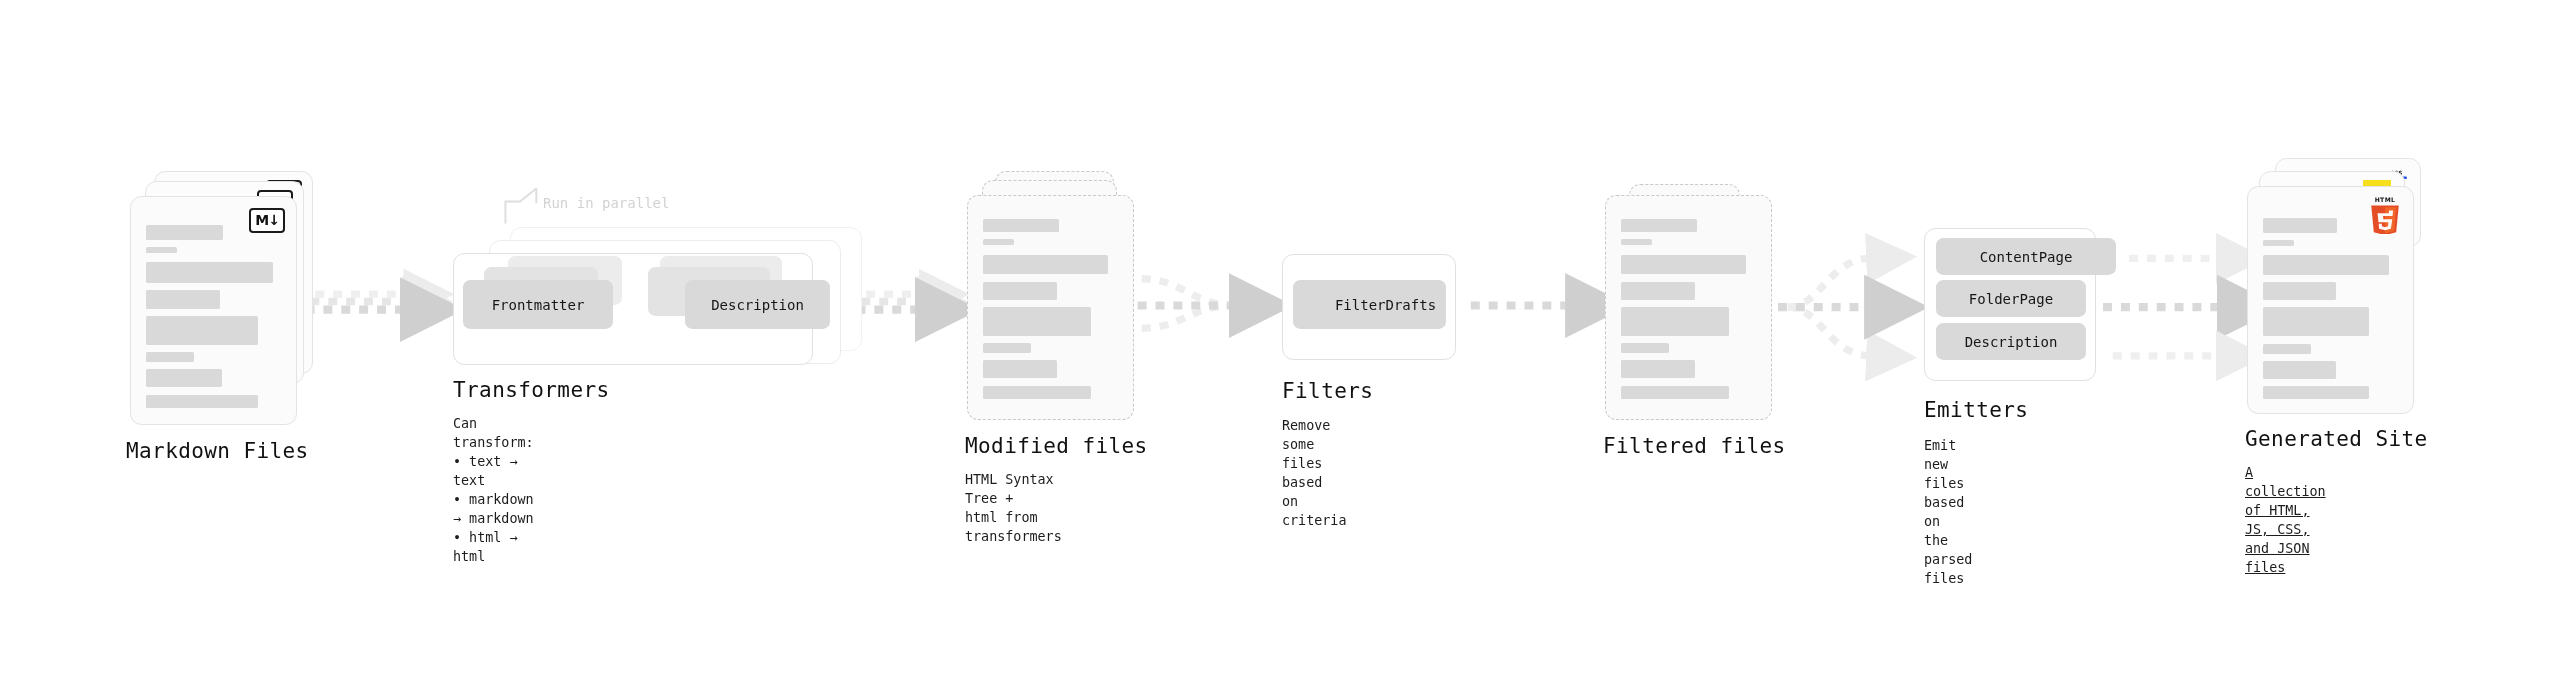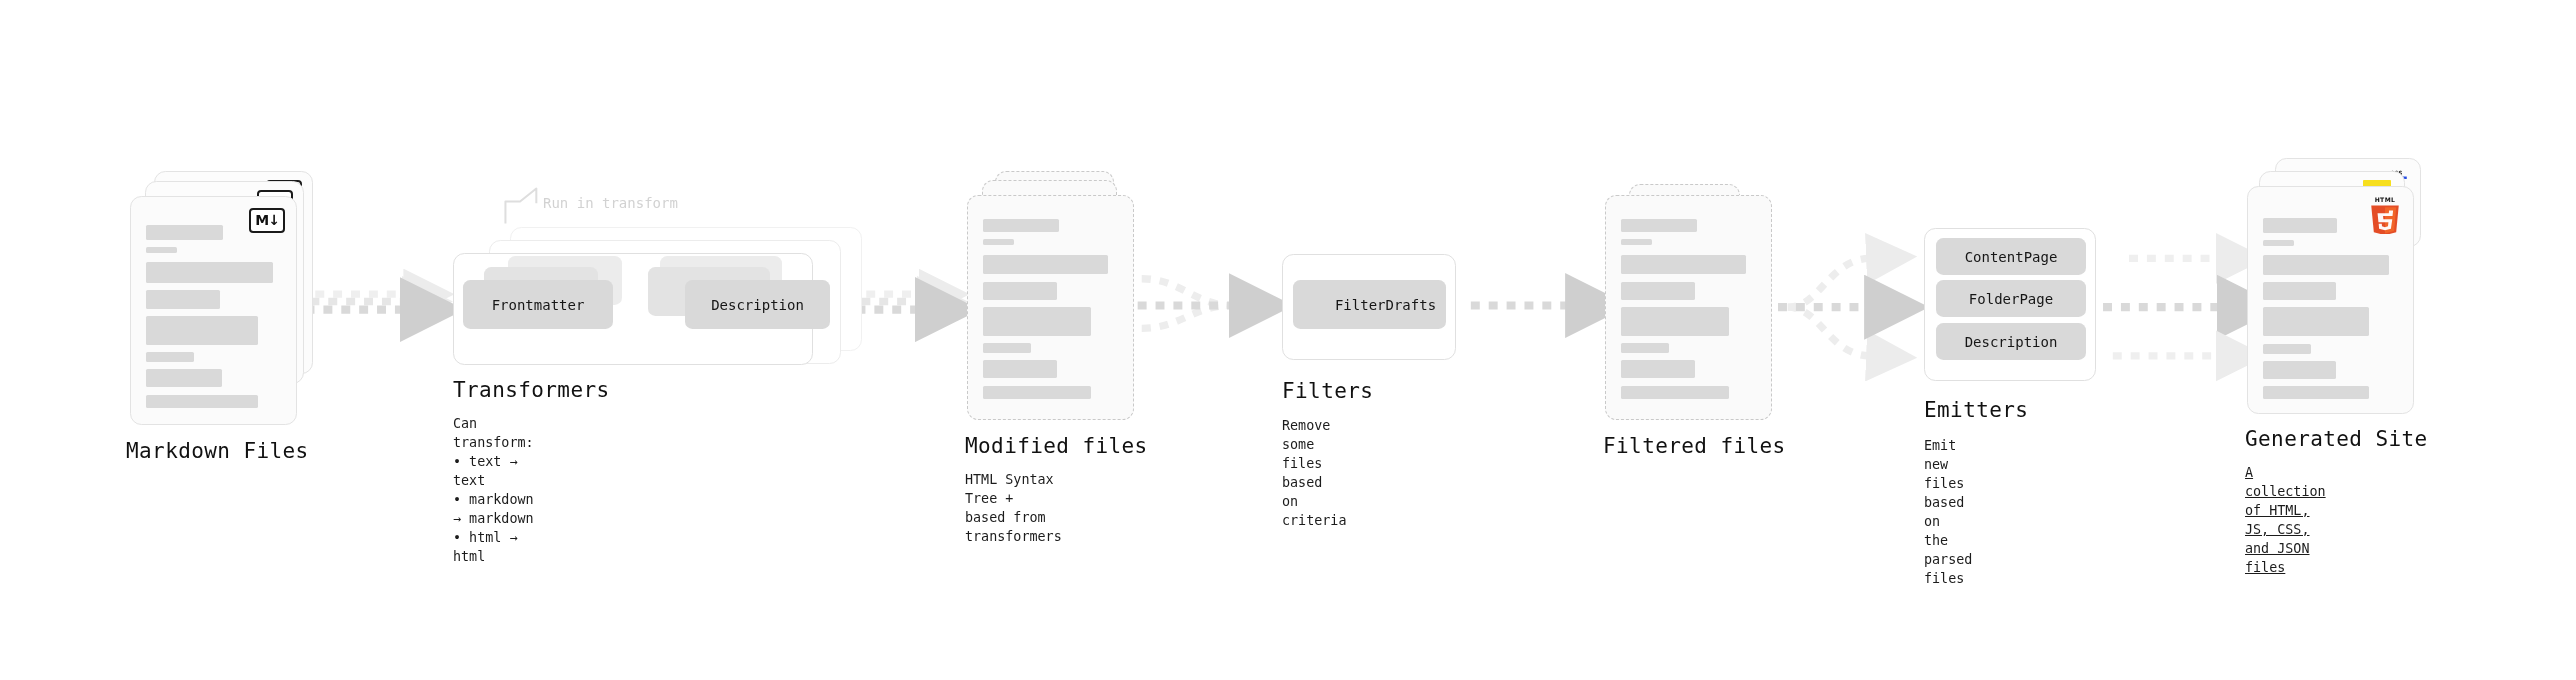--- a/index.html
+++ b/index.html
@@ -152,21 +152,21 @@
   <div class="pbox" style="left:453px;top:253px;width:360px;height:112px;"></div>
 
   <div class="chip" style="left:508px;top:256px;width:114px;height:49px;background:#ececec;color:transparent;">x</div>
   <div class="chip" style="left:484px;top:267px;width:114px;height:49px;background:#e3e3e3;color:transparent;">x</div>
   <div class="chip" style="left:660px;top:256px;width:122px;height:49px;background:#ececec;color:transparent;">x</div>
   <div class="chip" style="left:648px;top:267px;width:122px;height:49px;background:#e3e3e3;color:transparent;">x</div>
 
   <div class="chip" style="left:463px;top:280px;width:150px;height:49px;">Frontmatter</div>
   <div class="chip" style="left:641px;top:280px;width:145px;height:49px;margin-left:44px;">Description</div>
 
-  <div class="note" style="left:543px;top:195px;">Run in transform</div>
+  <div class="note" style="left:543px;top:195px;">Run in parallel</div>
 
   <div class="title" style="left:453px;top:378px;">Transformers</div>
   <div class="caption" style="left:453px;top:414px;">Can transform:
  • text → text
  • markdown → markdown
  • html → html</div>
 </div>
 
 <div class="stage">
 
@@ -180,21 +180,21 @@
       <div class="docline" style="width:55%;height:18px;"></div>
       <div class="docline" style="width:80%;height:29px;"></div>
       <div class="docline" style="width:36%;height:9.8px;"></div>
       <div class="docline" style="width:55%;height:18px;"></div>
       <div class="docline" style="width:80%;height:13px;"></div>
     </div>
   </div>
 
   <div class="title" style="left:965px;top:434px;">Modified files</div>
   <div class="caption" style="left:965px;top:470px;">HTML Syntax Tree +
-based from transformers</div>
+html from transformers</div>
 </div>
 
 <div class="stage">
 
   <div class="pbox" style="left:1282px;top:254px;width:174px;height:106px;"></div>
   <div class="chip" style="left:1293px;top:280px;width:153px;height:49px;padding-left:32px;">FilterDrafts</div>
 
   <div class="title" style="left:1282px;top:379px;">Filters</div>
   <div class="caption" style="left:1282px;top:416px;">Remove some files based
 on criteria</div>
@@ -216,21 +216,21 @@
     </div>
   </div>
 
   <div class="title" style="left:1603px;top:434px;">Filtered files</div>
 </div>
 
 <div class="stage">
 
   <div class="pbox" style="left:1924px;top:228px;width:172px;height:153px;"></div>
 
-  <div class="chip" style="left:1936px;top:238px;width:150px;height:37px;">ContentPage</div>
+  <div class="chip" style="left:1936px;top:238px;width:180px;height:37px;">ContentPage</div>
   <div class="chip" style="left:1936px;top:280px;width:150px;height:37px;">FolderPage</div>
   <div class="chip" style="left:1936px;top:323px;width:150px;height:37px;">Description</div>
 
   <div class="title" style="left:1924px;top:398px;">Emitters</div>
   <div class="caption" style="left:1924px;top:436px;">Emit new files based on
 the parsed files</div>
 </div>
 
 <div class="stage">
 

